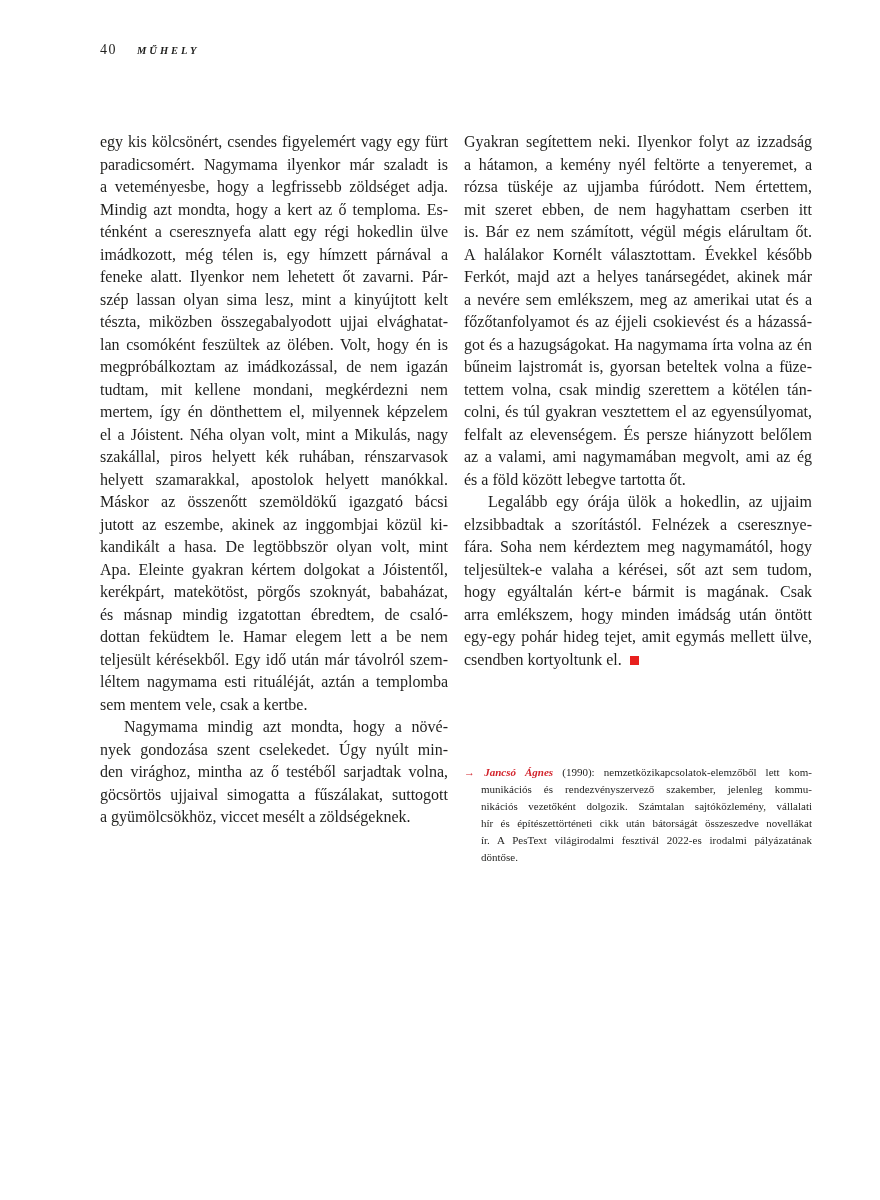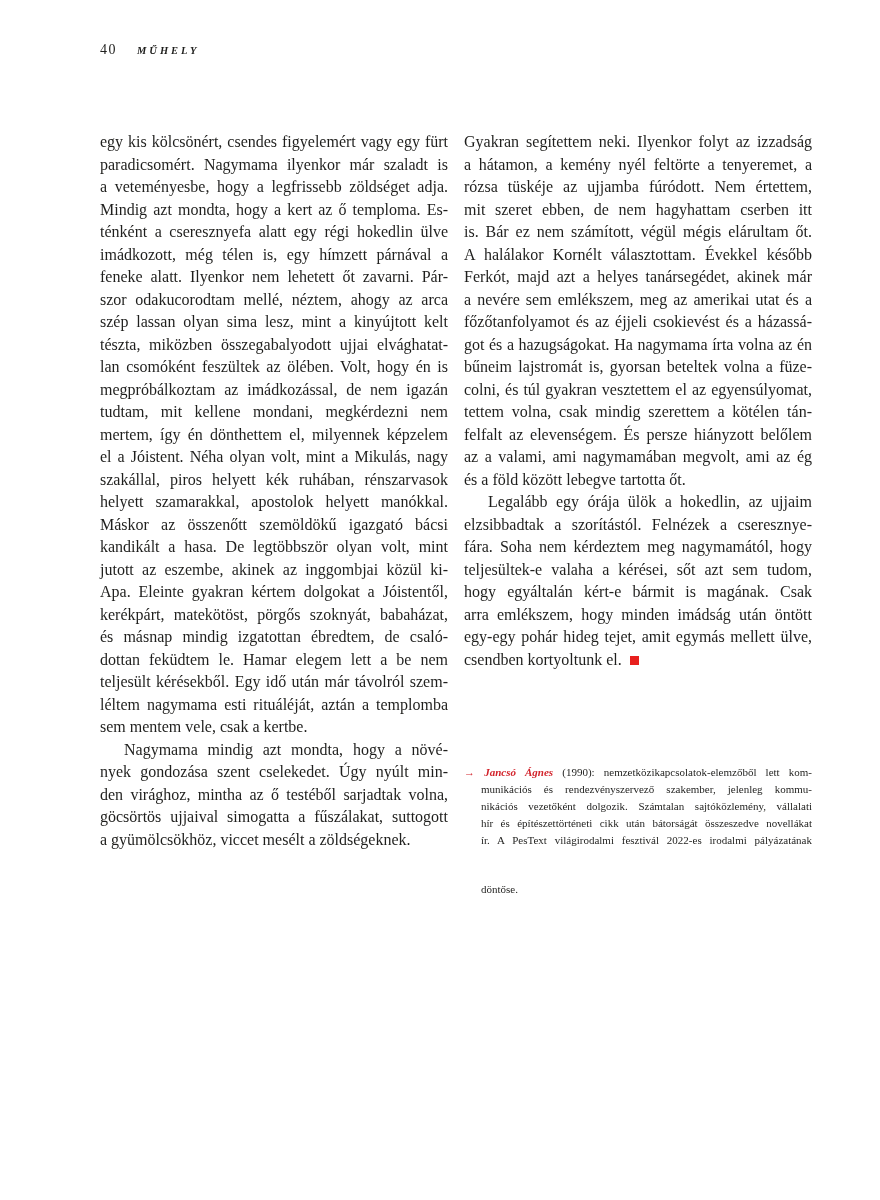--- a/index.html
+++ b/index.html
@@ -23,21 +23,21 @@
     display:inline-block; width:9px; height:9px; background:#e8201e;
     margin-left:8px; vertical-align:baseline;
   }
   
   .footnote { position:absolute; left:464px; top:764px; width:348px; font-size:11px; line-height:17px; color:#1f1f1d; }
   .fn-first { text-align:justify; text-align-last:justify; }
   .fn-arrow { color:#d2232b; }
   .fn-author { color:#d2232b; font-weight:700; font-style:italic; }
   .fn-rest { padding-left:17px; }
   .fn-line { text-align:justify; text-align-last:justify; }
-  .fn-line.last { text-align-last:left;margin-top:32px; }
+  .fn-line.last { text-align-last:left; }
 </style>
 </head>
 <body>
 
 <div class="page">
 
   <header class="pagehead">
     <span class="pagenum">40</span>
     <span class="sectiontitle">MŰHELY</span>
   </header>
@@ -45,33 +45,32 @@
   <main>
     <section class="col col-left">
         <div class="para">
           <div class="line">egy kis kölcsönért, csendes figyelemért vagy egy fürt</div>
           <div class="line">paradicsomért. Nagymama ilyenkor már szaladt is</div>
           <div class="line">a veteményesbe, hogy a legfrissebb zöldséget adja.</div>
           <div class="line">Mindig azt mondta, hogy a kert az ő temploma. Es-</div>
           <div class="line">ténként a cseresznyefa alatt egy régi hokedlin ülve</div>
           <div class="line">imádkozott, még télen is, egy hímzett párnával a</div>
           <div class="line">feneke alatt. Ilyenkor nem lehetett őt zavarni. Pár-</div>
-          <div class="line">szor odakucorodtam mellé, néztem, ahogy az arca</div>
           <div class="line">szép lassan olyan sima lesz, mint a kinyújtott kelt</div>
           <div class="line">tészta, miközben összegabalyodott ujjai elvághatat-</div>
           <div class="line">lan csomóként feszültek az ölében. Volt, hogy én is</div>
           <div class="line">megpróbálkoztam az imádkozással, de nem igazán</div>
           <div class="line">tudtam, mit kellene mondani, megkérdezni nem</div>
           <div class="line">mertem, így én dönthettem el, milyennek képzelem</div>
           <div class="line">el a Jóistent. Néha olyan volt, mint a Mikulás, nagy</div>
           <div class="line">szakállal, piros helyett kék ruhában, rénszarvasok</div>
           <div class="line">helyett szamarakkal, apostolok helyett manókkal.</div>
           <div class="line">Máskor az összenőtt szemöldökű igazgató bácsi</div>
+          <div class="line">jutott az eszembe, akinek az inggombjai közül ki-</div>
           <div class="line">kandikált a hasa. De legtöbbször olyan volt, mint</div>
-          <div class="line">jutott az eszembe, akinek az inggombjai közül ki-</div>
           <div class="line">Apa. Eleinte gyakran kértem dolgokat a Jóistentől,</div>
           <div class="line">kerékpárt, matekötöst, pörgős szoknyát, babaházat,</div>
           <div class="line">és másnap mindig izgatottan ébredtem, de csaló-</div>
           <div class="line">dottan feküdtem le. Hamar elegem lett a be nem</div>
           <div class="line">teljesült kérésekből. Egy idő után már távolról szem-</div>
           <div class="line">léltem nagymama esti rituáléját, aztán a templomba</div>
           <div class="line last">sem mentem vele, csak a kertbe.</div>
         </div>
         <div class="para indent">
           <div class="line">Nagymama mindig azt mondta, hogy a növé-</div>
@@ -88,22 +87,22 @@
           <div class="line">a hátamon, a kemény nyél feltörte a tenyeremet, a</div>
           <div class="line">rózsa tüskéje az ujjamba fúródott. Nem értettem,</div>
           <div class="line">mit szeret ebben, de nem hagyhattam cserben itt</div>
           <div class="line">is. Bár ez nem számított, végül mégis elárultam őt.</div>
           <div class="line">A halálakor Kornélt választottam. Évekkel később</div>
           <div class="line">Ferkót, majd azt a helyes tanársegédet, akinek már</div>
           <div class="line">a nevére sem emlékszem, meg az amerikai utat és a</div>
           <div class="line">főzőtanfolyamot és az éjjeli csokievést és a házassá-</div>
           <div class="line">got és a hazugságokat. Ha nagymama írta volna az én</div>
           <div class="line">bűneim lajstromát is, gyorsan beteltek volna a füze-</div>
+          <div class="line">tettem volna, csak mindig szerettem a kötélen tán-</div>
           <div class="line">colni, és túl gyakran vesztettem el az egyensúlyomat,</div>
-          <div class="line">tettem volna, csak mindig szerettem a kötélen tán-</div>
           <div class="line">felfalt az elevenségem. És persze hiányzott belőlem</div>
           <div class="line">az a valami, ami nagymamában megvolt, ami az ég</div>
           <div class="line last">és a föld között lebegve tartotta őt.</div>
         </div>
         <div class="para indent">
           <div class="line">Legalább egy órája ülök a hokedlin, az ujjaim</div>
           <div class="line">elzsibbadtak a szorítástól. Felnézek a cseresznye-</div>
           <div class="line">fára. Soha nem kérdeztem meg nagymamától, hogy</div>
           <div class="line">teljesültek-e valaha a kérései, sőt azt sem tudom,</div>
           <div class="line">hogy egyáltalán kért-e bármit is magának. Csak</div>

